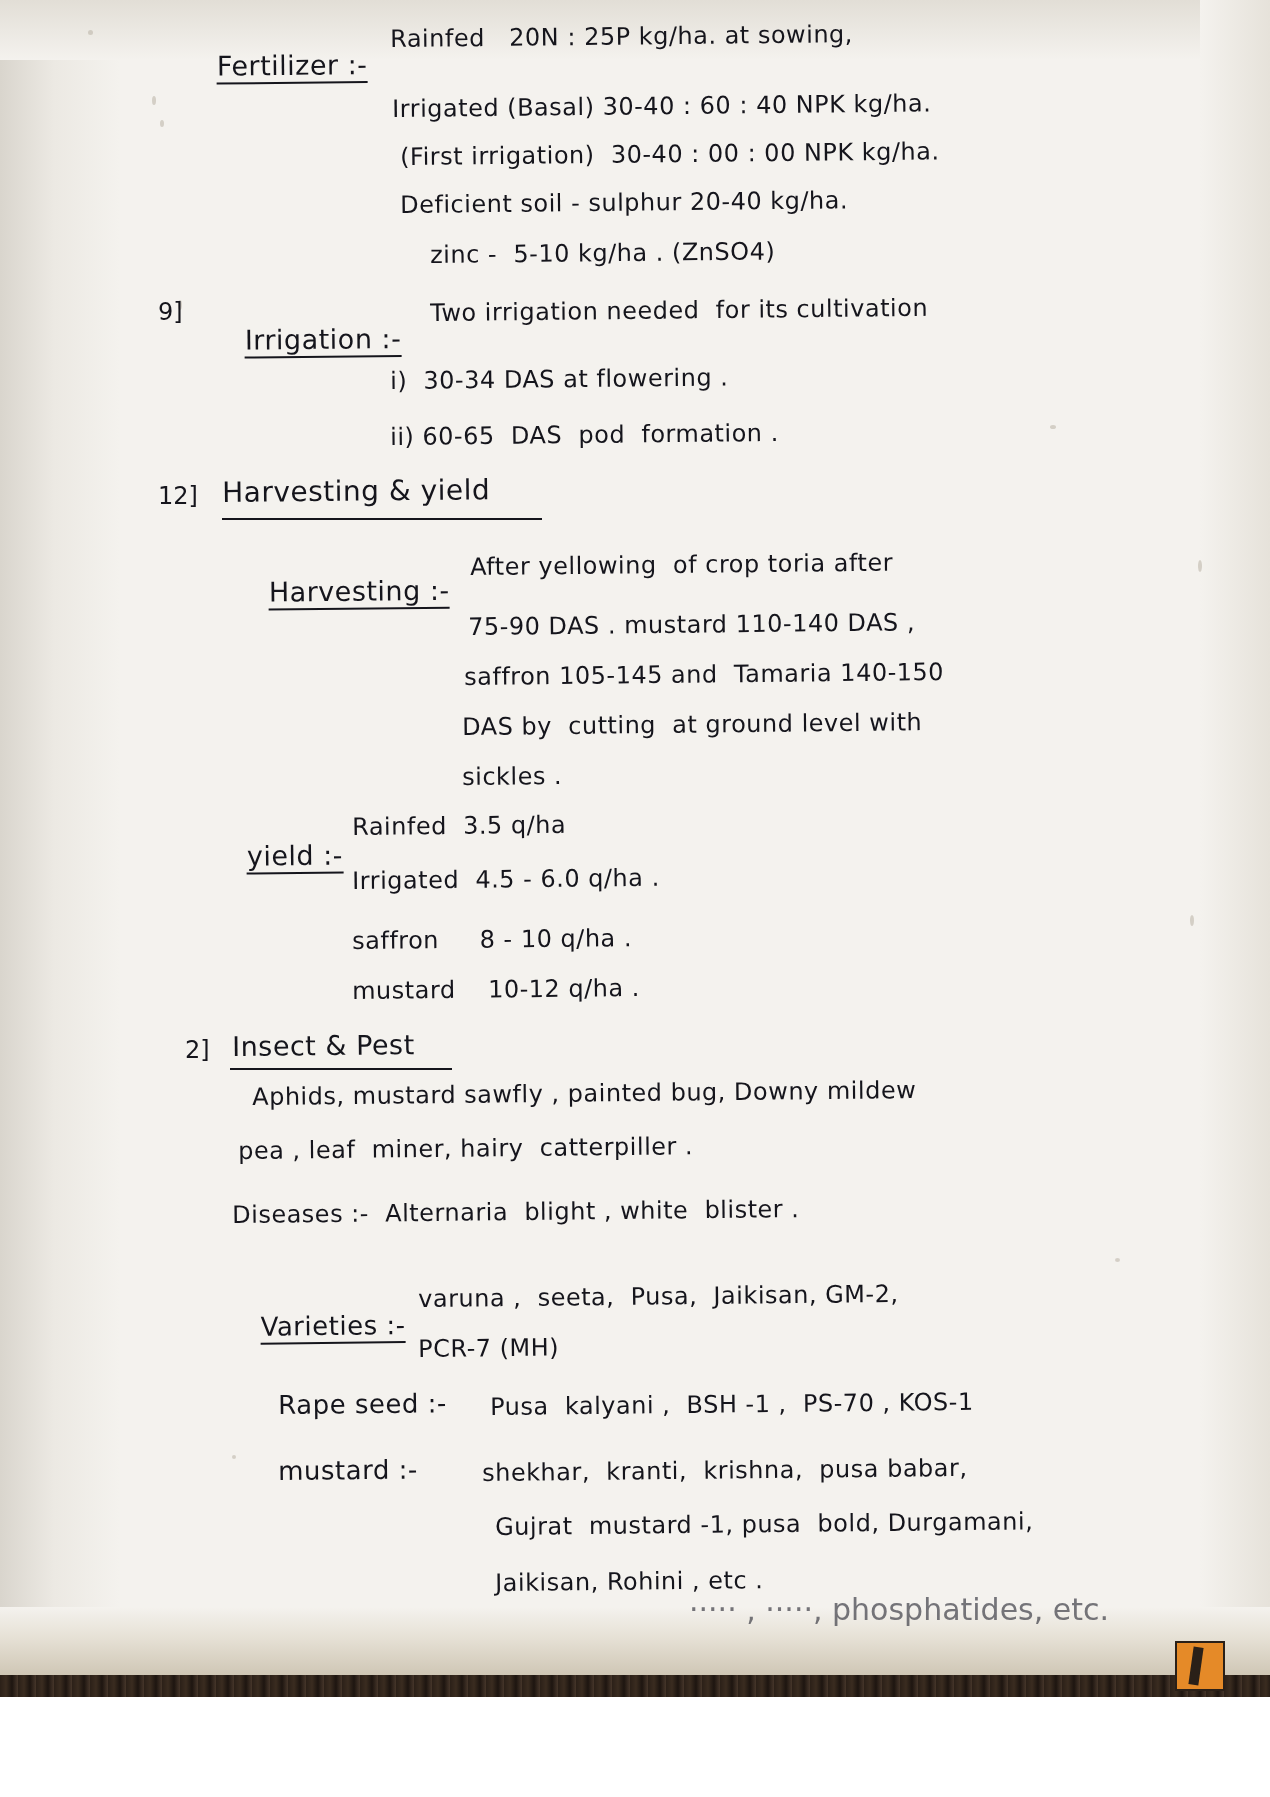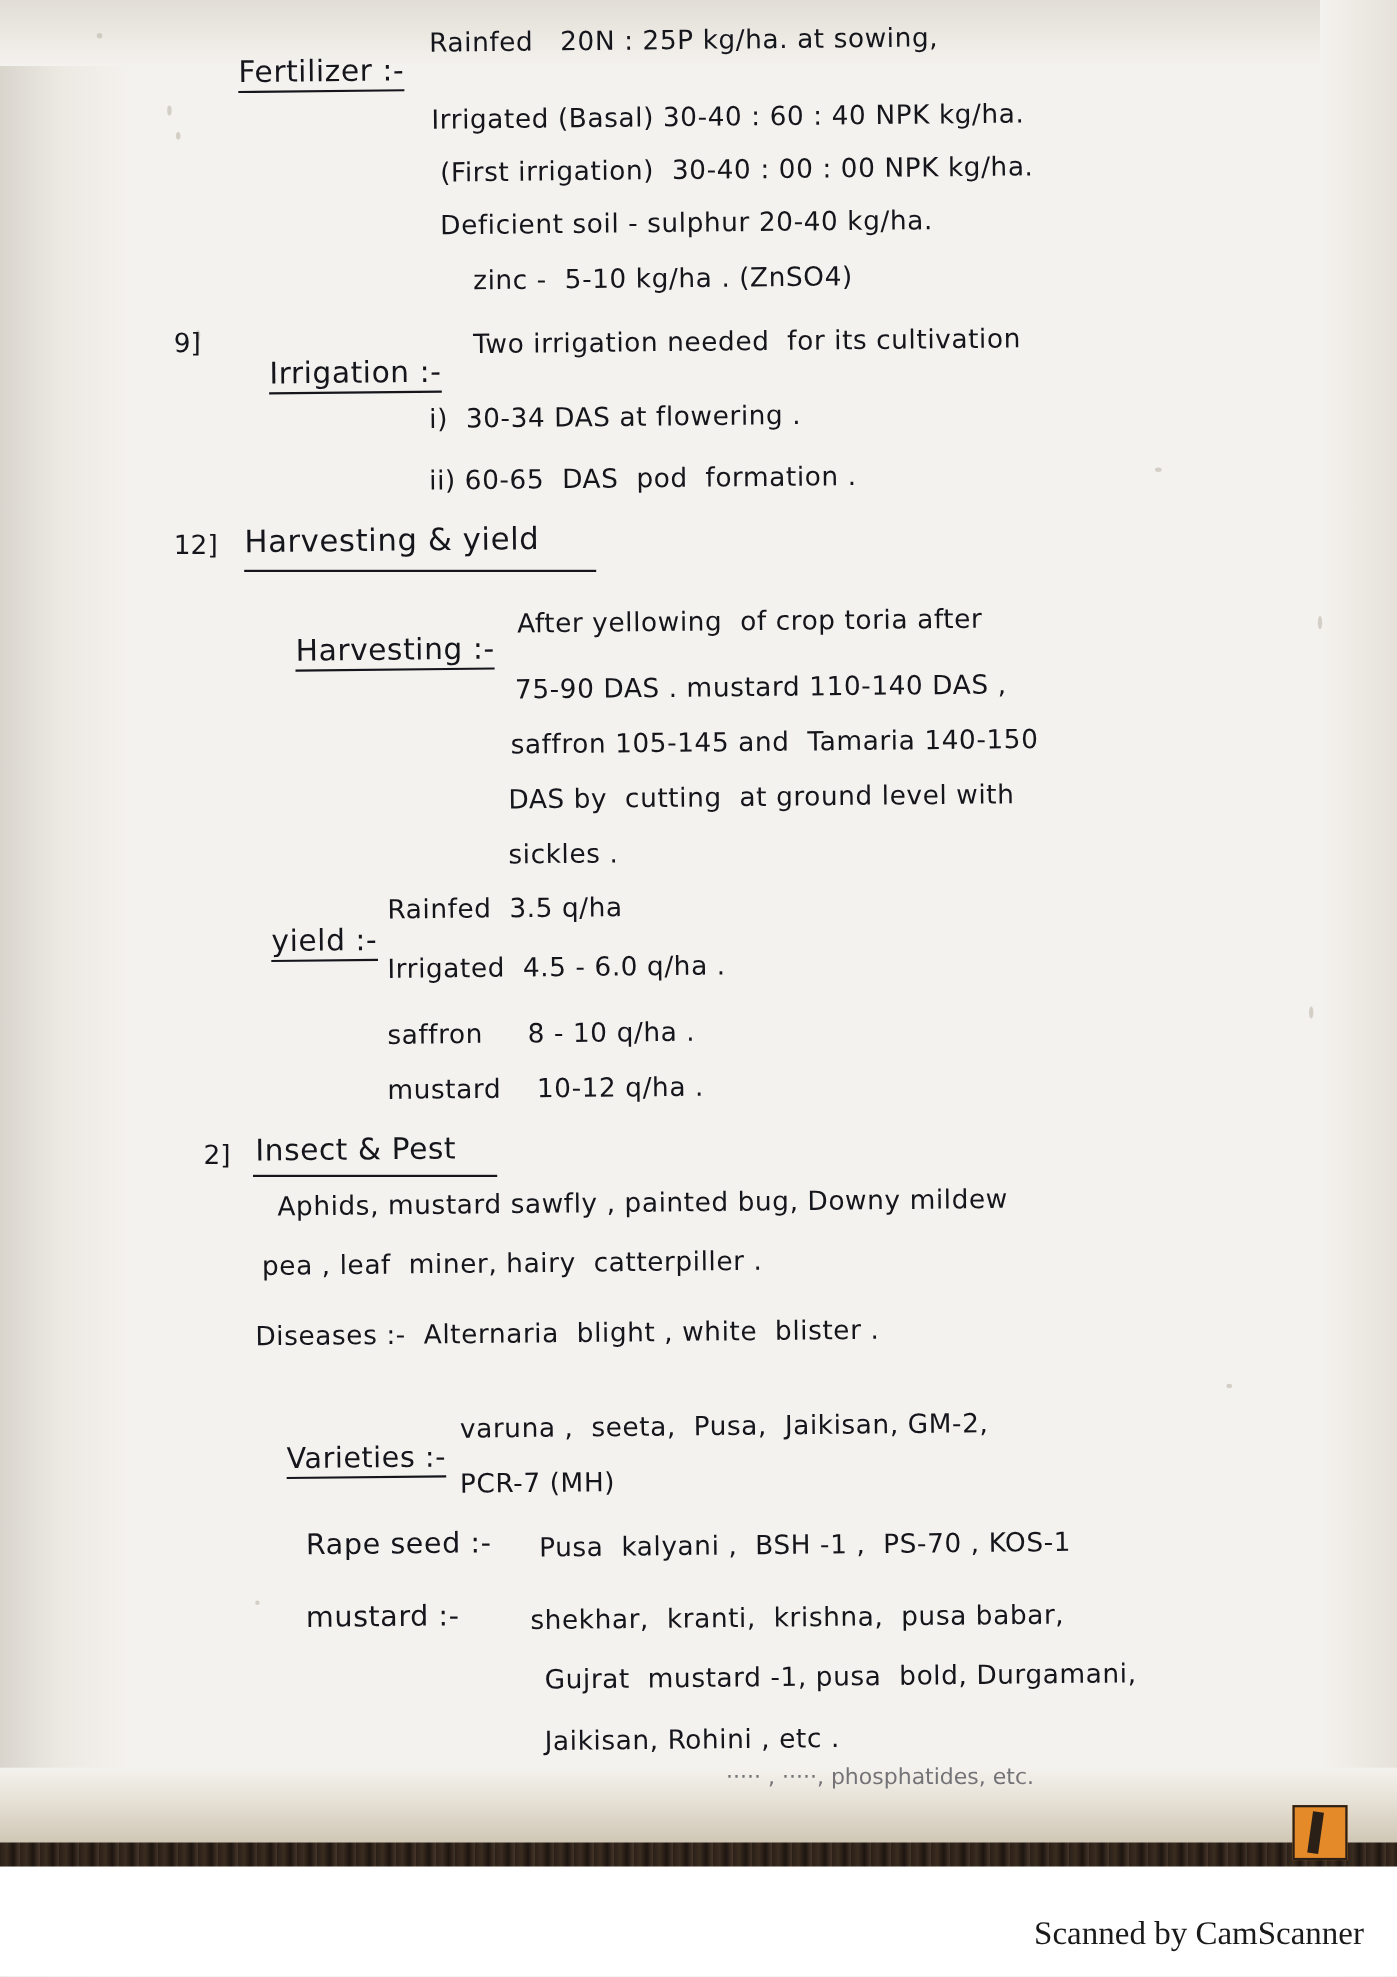--- a/index.html
+++ b/index.html
@@ -85,24 +85,25 @@
   .bottom-band {
     position: absolute;
     left: 0;
     bottom: 118px;
     width: 1270px;
     height: 72px;
     background: linear-gradient(to bottom, #f4f2ee 0%, #e7e2d7 40%, #cdc4b2 100%);
   }
   .bottom-ghost {
     position: absolute;
-    font-size: 20px;
+    font-size: 30px;
     color: #4a4a52;
     opacity: .75;
     white-space: pre;
+    margin-left: 29px;
   }
   .bottom-dark {
     position: absolute;
     left: 0;
     bottom: 100px;
     width: 1270px;
     height: 22px;
     background: repeating-linear-gradient(90deg, #2b2018 0px, #3a2c20 6px, #1d1510 12px, #46362a 18px);
   }
   .orange-tab {
@@ -218,15 +219,14 @@
 
   <div class="rule" style="left:135px;top:1638px;width:1035px;transform:rotate(-0.8deg);transform-origin:left center;"></div>
   <div class="rule" style="left:140px;top:1660px;width:1020px;transform:rotate(-0.6deg);transform-origin:left center;"></div>
 
   <div class="bottom-band"></div>
   <div class="bottom-ghost" style="left:660px;bottom:170px;">····· , ·····, phosphatides, etc.</div>
   <div class="bottom-dark"></div>
   <div class="orange-tab"></div>
 
   <div class="footer-strip"></div>
-  <div class="footer">Scanned by CamScanner</div>
 
 </div>
 
 </body></html>

